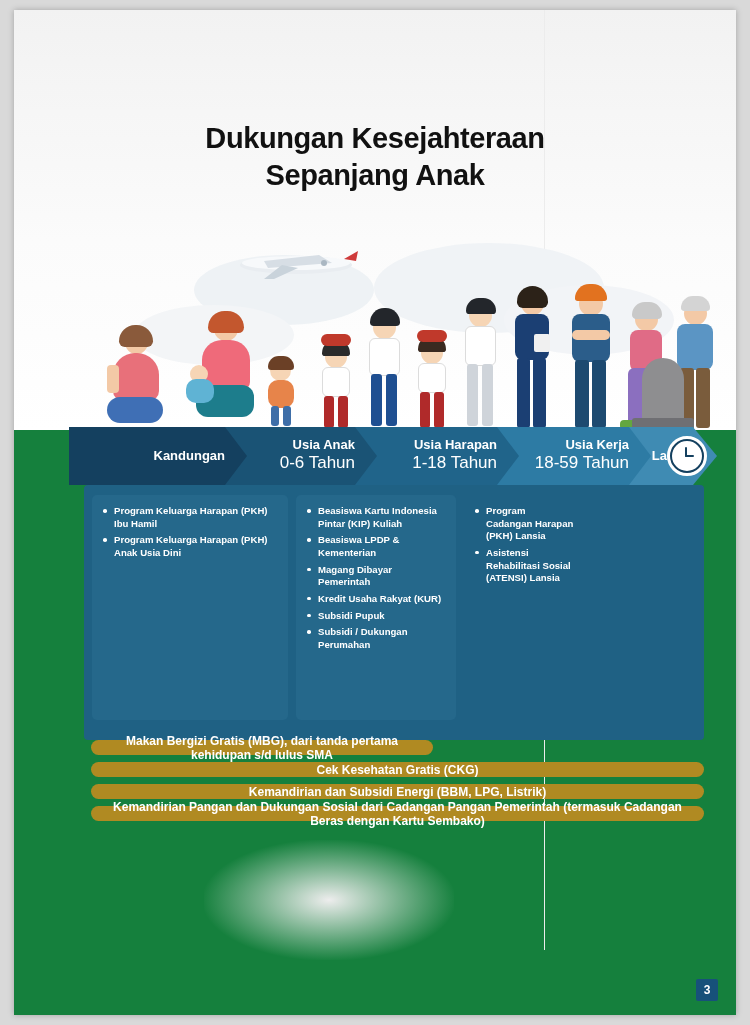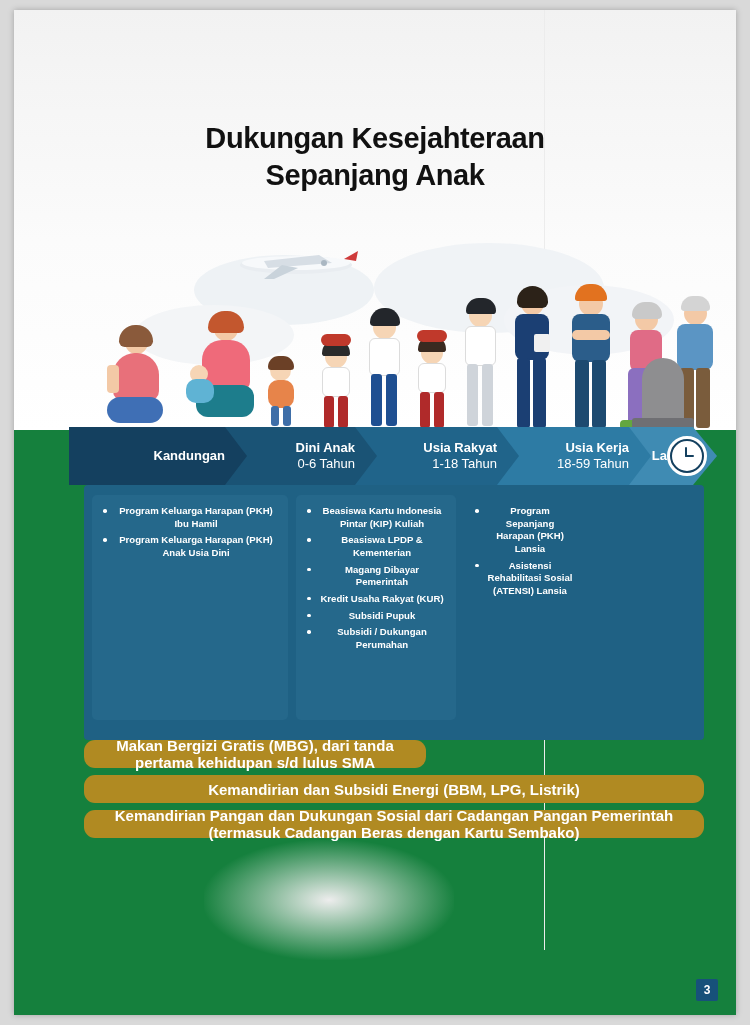--- a/index.html
+++ b/index.html
@@ -137,21 +137,21 @@
     color: #ffffff;
     box-sizing: border-box;
   }
   .tl-seg .lbl {
     font-size: 13px;
     font-weight: bold;
     line-height: 1.15;
     text-align: center;
   }
   .tl-seg .sub {
-    font-size: 13px;
+    font-size: 17px;
     font-weight: normal;
     line-height: 1.2;
     text-align: center;
   }
   .tl-arrow {
     position: absolute;
     top: 0;
     width: 0;
     height: 0;
     border-top: 29px solid transparent;
@@ -209,21 +209,20 @@
     background: #1f6184;
     border-radius: 4px;
   }
   .cols {
     position: absolute;
     left: 8px;
     top: 10px;
     width: 604px;
     display: flex;
     gap: 8px;
-    text-align: center;
   }
   .col {
     border-radius: 5px;
     padding: 10px 10px 10px 6px;
     box-sizing: border-box;
   }
   .col.boxed { background: #25688b; height: 225px; }
   .col.plain { background: transparent; height: 225px; }
   .col ul {
     margin: 0;
@@ -251,33 +250,34 @@
   }
 
   
   .bars {
     position: absolute;
     left: 70px;
     top: 730px;
     width: 620px;
   }
   .bar {
-    height: 28px;
+    height: 15px;
     background: #b08a22;
     border-radius: 11px;
     color: #ffffff;
-    font-size: 15px;
+    font-size: 12px;
     font-weight: bold;
     display: flex;
     align-items: center;
     justify-content: center;
     margin-bottom: 7px;
     box-sizing: border-box;
     padding: 0 10px;
     text-align: center;
+    margin-left: 7px;
   }
   .bar.short {
     width: 342px;
     justify-content: flex-start;
   }
 
   
   .pagenum {
     position: absolute;
     right: 18px;
@@ -416,27 +416,27 @@
   </div>
 
   <div class="timeline">
 
     <div class="tl-seg" style="left:0;width:156px;background:#14405f;">
       <div class="lbl">Kandungan</div>
     </div>
     <div class="tl-arrow" style="left:156px;border-left:22px solid #14405f;"></div>
 
     <div class="tl-seg" style="left:156px;width:130px;background:#1a5375;padding-left:18px;">
-      <div class="lbl">Dini Anak</div>
+      <div class="lbl">Usia Anak</div>
       <div class="sub">0-6 Tahun</div>
     </div>
     <div class="tl-arrow" style="left:286px;border-left:22px solid #1a5375;"></div>
 
     <div class="tl-seg" style="left:286px;width:142px;background:#20648a;padding-left:18px;">
-      <div class="lbl">Usia Rakyat</div>
+      <div class="lbl">Usia Harapan</div>
       <div class="sub">1-18 Tahun</div>
     </div>
     <div class="tl-arrow" style="left:428px;border-left:22px solid #20648a;"></div>
 
     <div class="tl-seg" style="left:428px;width:132px;background:#2d7ba4;padding-left:18px;">
       <div class="lbl">Usia Kerja</div>
       <div class="sub">18-59 Tahun</div>
     </div>
     <div class="tl-arrow" style="left:560px;border-left:22px solid #2d7ba4;"></div>
 
@@ -467,29 +467,30 @@
           <li>Beasiswa LPDP &amp; Kementerian</li>
           <li>Magang Dibayar Pemerintah</li>
           <li>Kredit Usaha Rakyat (KUR)</li>
           <li>Subsidi Pupuk</li>
           <li>Subsidi / Dukungan Perumahan</li>
         </ul>
       </div>
 
       <div class="col plain" style="width:120px;">
         <ul>
-          <li>Program Sepanjang Harapan (PKH) Lansia</li>
+          <li>Program Cadangan Harapan (PKH) Lansia</li>
           <li>Asistensi Rehabilitasi Sosial (ATENSI) Lansia</li>
         </ul>
       </div>
 
     </div>
   </div>
 
   <div class="bars">
     <div class="bar short">Makan Bergizi Gratis (MBG), dari tanda pertama kehidupan s/d lulus SMA</div>
+    <div class="bar">Cek Kesehatan Gratis (CKG)</div>
     <div class="bar">Kemandirian dan Subsidi Energi (BBM, LPG, Listrik)</div>
     <div class="bar">Kemandirian Pangan dan Dukungan Sosial dari Cadangan Pangan Pemerintah (termasuk Cadangan Beras dengan Kartu Sembako)</div>
   </div>
 
   <div class="pagenum">3</div>
 
 </div>
 
 </body></html>

